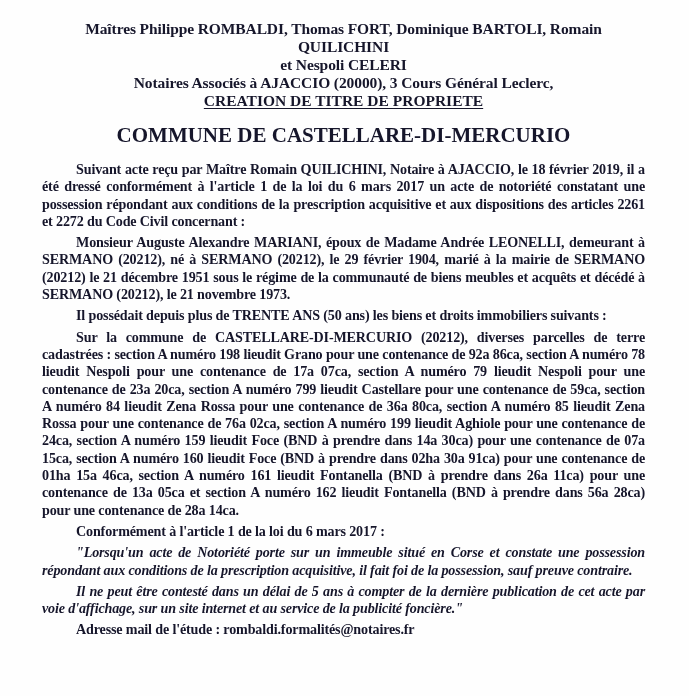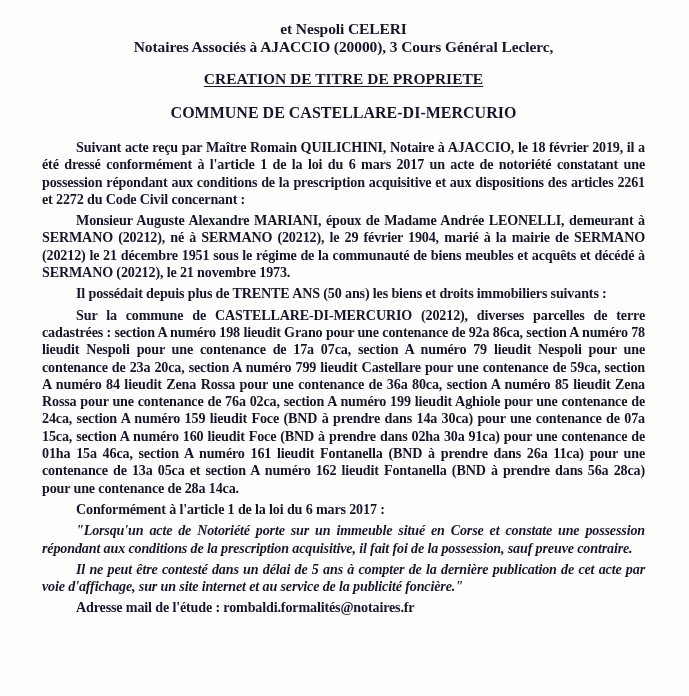--- a/index.html
+++ b/index.html
@@ -19,31 +19,30 @@
     color: #16162b;
   }
   .doc-header {
     text-align: center;
     font-size: 15.5px;
     line-height: 18px;
     letter-spacing: -0.1px;
   }
   .doc-title-wrap {
     text-align: center;
-    margin-top: 14px;
     font-size: 15.5px;
     line-height: 18px;
   }
   .doc-title {
     text-decoration: underline;
     text-underline-offset: 2px;
   }
   .doc-subtitle {
     text-align: center;
-    font-size: 16px;
+    font-size: 21px;
     line-height: 18px;
     margin-top: 16px;
   }
   .doc-body {
     margin-top: 17px;
   }
   .doc-body p {
     margin: 4px;
     font-size: 14.1px;
     line-height: 17.3px;
@@ -53,20 +52,21 @@
   }
   .doc-body p.italic {
     font-style: italic;
   }
 </style>
 </head>
 <body style="background: rgb(254, 254, 254);">
 
 <div class="page" style="color: rgb(22, 22, 43);">
   <div class="doc-header">
+    <div>Maîtres Philippe ROMBALDI, Thomas FORT, Dominique BARTOLI, Romain QUILICHINI</div>
     <div>et Nespoli CELERI</div>
     <div>Notaires Associés à AJACCIO (20000), 3 Cours Général Leclerc,</div>
   </div>
 
   <div class="doc-title-wrap">
     <span class="doc-title">CREATION DE TITRE DE PROPRIETE</span>
   </div>
 
   <div class="doc-subtitle">COMMUNE DE CASTELLARE-DI-MERCURIO</div>
 

